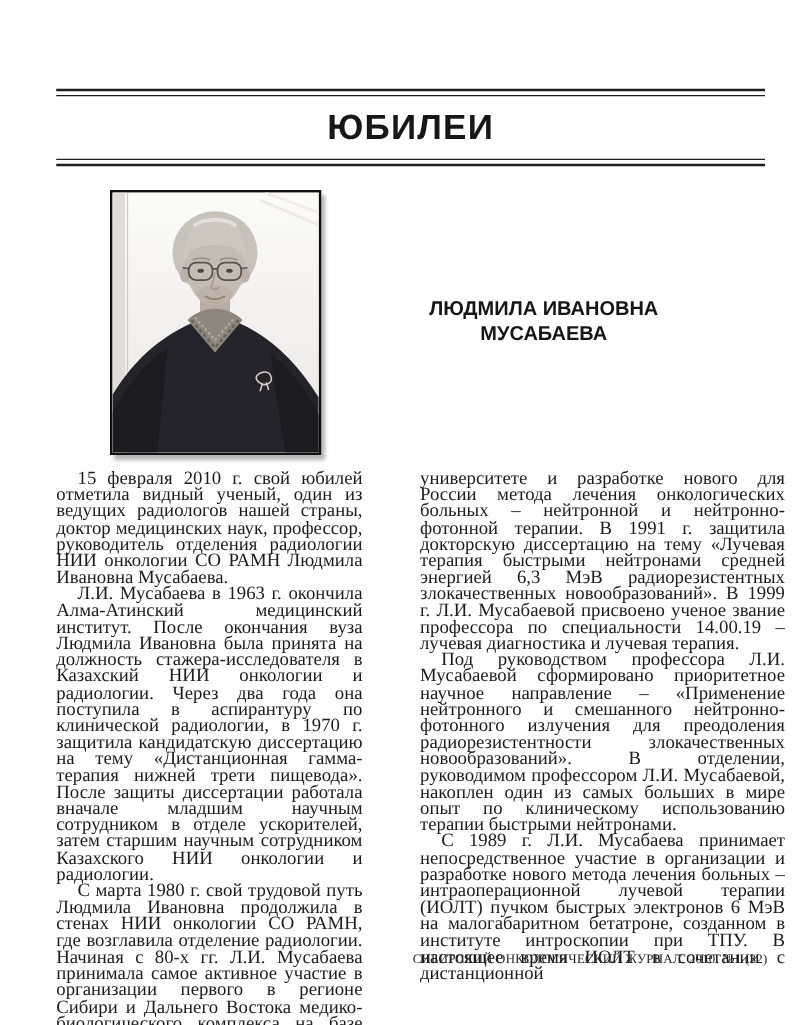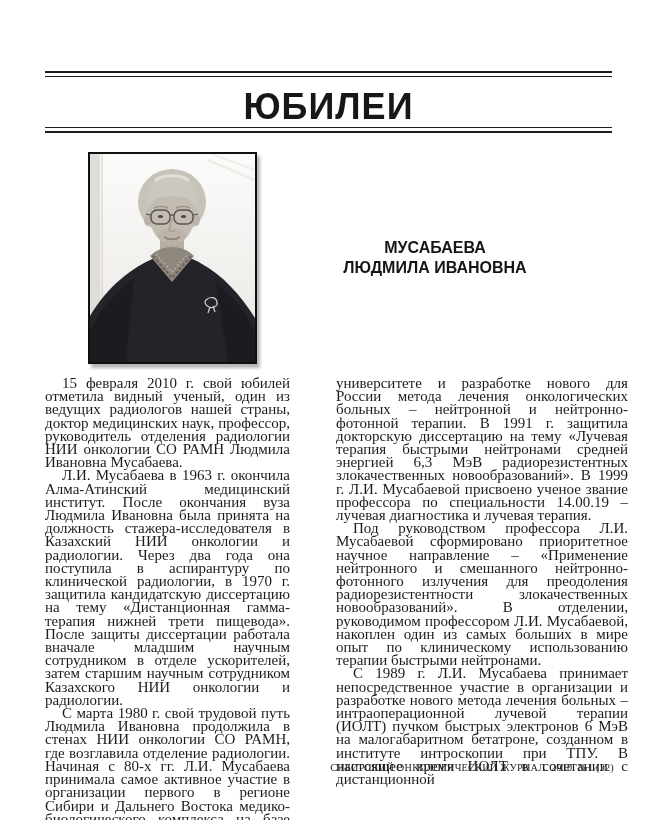--- a/index.html
+++ b/index.html
@@ -12,21 +12,21 @@
     color:#1b1b1b;
   }
   
   .rule{position:absolute;left:45px;width:567px;}
   .rule-top{top:71px;height:2.5px;border-top:2.5px solid #1d1d1d;border-bottom:1px solid #1d1d1d;}
   .rule-bottom{top:127px;height:2.5px;border-top:1px solid #1d1d1d;border-bottom:2.5px solid #1d1d1d;}
   .section-title{
     position:absolute;left:45px;top:86px;width:567px;
     text-align:center;
     font-family:"Liberation Sans", sans-serif;
-    font-weight:bold;font-size:36px;letter-spacing:1px;
+    font-weight:bold;font-size:28px;letter-spacing:1px;
     color:#171717;
   }
   
   .photo{
     position:absolute;left:88px;top:152px;width:165px;height:208px;
     border:2px solid #101010;
     box-shadow:3px 4px 3px rgba(90,90,90,0.45);
     background:#f0efec;
   }
   .photo svg{display:block;width:100%;height:100%;}
@@ -119,22 +119,22 @@
       <path d="M76,87 C80,88.5 84,88.5 88,87" stroke="#b0a79c" stroke-width="1" fill="none"></path>
 
       <g stroke="#d6d2ca" stroke-width="1.2" fill="none">
         <path d="M116,146 C120,142 126,143 127,148 C128,152 123,155 119,153 C115,151 114,148 116,146 Z"></path>
         <path d="M120,153 L118,159 M123,152 L125,158"></path>
       </g>
     </svg>
   </div>
 
   <div class="article-title">
+    <div>ЛЮДМИЛА ИВАНОВНА</div>
     <div>МУСАБАЕВА</div>
-    <div>ЛЮДМИЛА ИВАНОВНА</div>
   </div>
 
   <div class="col col-left">
     <p class="para indent">15 февраля 2010 г. свой юбилей отметила видный ученый, один из ведущих радиологов нашей страны, доктор медицинских наук, профессор, руководитель отделения радиологии НИИ онкологии СО РАМН Людмила Ивановна Мусабаева.</p>
     <p class="para indent">Л.И. Мусабаева в 1963 г. окончила Алма-Атинский медицинский институт. После окончания вуза Людмила Ивановна была принята на должность стажера-исследователя в Казахский НИИ онкологии и радиологии. Через два года она поступила в аспирантуру по клинической радиологии, в 1970 г. защитила кандидатскую диссертацию на тему «Дистанционная гамма-терапия нижней трети пищевода». После защиты диссертации работала вначале младшим научным сотрудником в отделе ускорителей, затем старшим научным сотрудником Казахского НИИ онкологии и радиологии.</p>
     <p class="para indent">С марта 1980 г. свой трудовой путь Людмила Ивановна продолжила в стенах НИИ онкологии СО РАМН, где возглавила отделение радиологии. Начиная с 80-х гг. Л.И. Мусабаева принимала самое активное участие в организации первого в регионе Сибири и Дальнего Востока медико-биологического комплекса на базе циклотронной лаборатории НИИ ядерной физики при Томском политехническом</p>
   </div>
 
   <div class="col col-right">
     <p class="para">университете и разработке нового для России метода лечения онкологических больных – нейтронной и нейтронно-фотонной терапии. В 1991 г. защитила докторскую диссертацию на тему «Лучевая терапия быстрыми нейтронами средней энергией 6,3 МэВ радиорезистентных злокачественных новообразований». В 1999 г. Л.И. Мусабаевой присвоено ученое звание профессора по специальности 14.00.19 – лучевая диагностика и лучевая терапия.</p>

